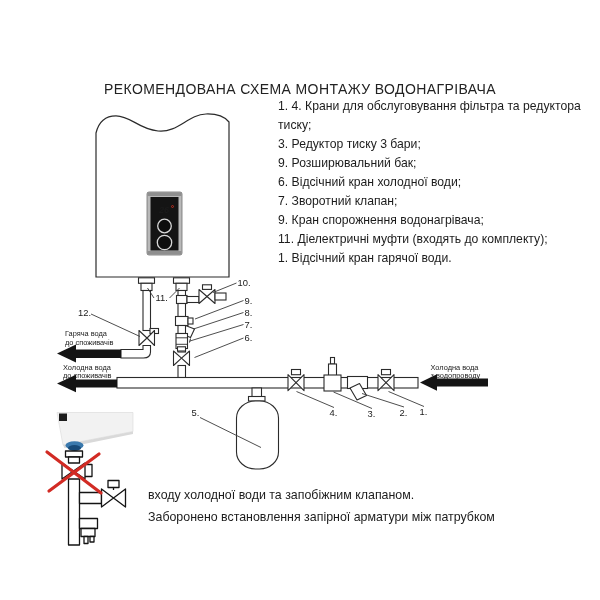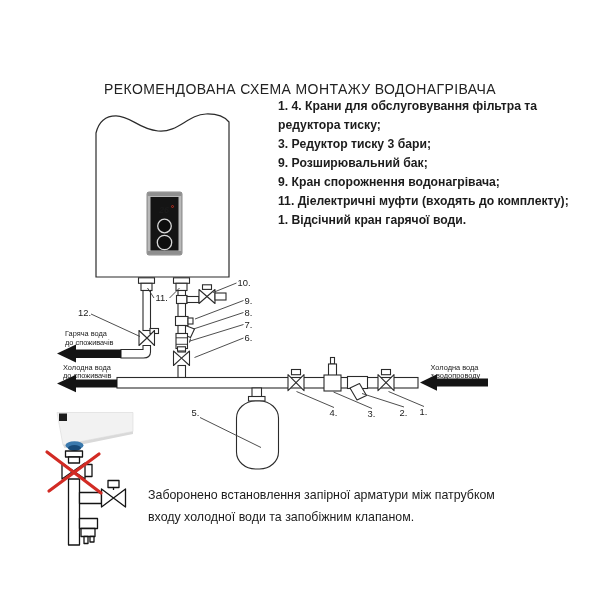--- a/index.html
+++ b/index.html
@@ -1,20 +1,20 @@
 <!DOCTYPE html>
 <html><head>
 <meta charset="utf-8">
 <style>
   html,body{margin:0;padding:0;background:#ffffff;}
   #page{position:relative;width:600px;height:600px;background:#ffffff;overflow:hidden;
         font-family:"Liberation Sans",sans-serif;color:#1f1f1f;}
   .title{position:absolute;left:0;top:49px;width:600px;text-align:center;
          font-size:14px;letter-spacing:0.4px;color:#222;margin-top:32px;}
-  .legend{position:absolute;left:278px;top:97px;width:306px;font-weight:bold;}
+  .legend{position:absolute;left:278px;top:97px;width:306px;}
   .legend .item{font-size:12.2px;line-height:19px;color:#1c1c1c;}
   .warning{position:absolute;left:148px;top:485px;width:430px;}
   .warning .wline{font-size:12.4px;line-height:21.5px;color:#1c1c1c;}
   svg{position:absolute;left:0;top:0;}
   svg text{font-family:"Liberation Sans",sans-serif;fill:#1a1a1a;}
   .pipe{fill:#ffffff;stroke:#2b2b2b;stroke-width:1.1;}
   .tri{fill:#ffffff;stroke:#2b2b2b;stroke-width:1.1;stroke-linejoin:round;}
   .lead{stroke:#3a3a3a;stroke-width:0.9;}
   .num{font-size:9.4px;}
   .flowtxt{font-size:7.4px;}
@@ -172,23 +172,25 @@
       <line x1="99" y1="454" x2="49" y2="491" stroke="#d22b24" stroke-width="3.2" stroke-linecap="round"></line>
     </g>
   </svg>
 
   <div class="title">РЕКОМЕНДОВАНА СХЕМА МОНТАЖУ ВОДОНАГРІВАЧА</div>
 
   <div class="legend">
     <div class="item">1. 4. Крани для обслуговування фільтра та редуктора тиску;</div>
     <div class="item">3. Редуктор тиску 3 бари;</div>
     <div class="item">9. Розширювальний бак;</div>
+    <div class="item">6. Відсічний кран холодної води;</div>
+    <div class="item">7. Зворотний клапан;</div>
     <div class="item">9. Кран спорожнення водонагрівача;</div>
     <div class="item">11. Діелектричні муфти (входять до комплекту);</div>
     <div class="item">1. Відсічний кран гарячої води.</div>
   </div>
 
   <div class="warning">
+    <div class="wline">входу холодної води та запобіжним клапаном.</div>
     <div class="wline">Заборонено встановлення запірної арматури між патрубком</div>
-    <div class="wline">входу холодної води та запобіжним клапаном.</div>
   </div>
 
 </div>
 
 </body></html>

